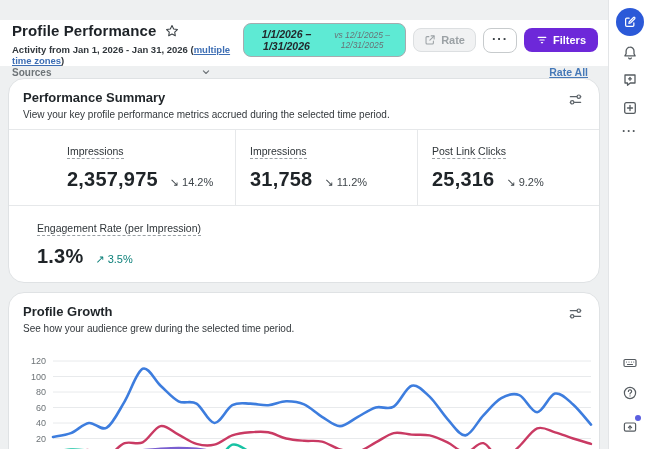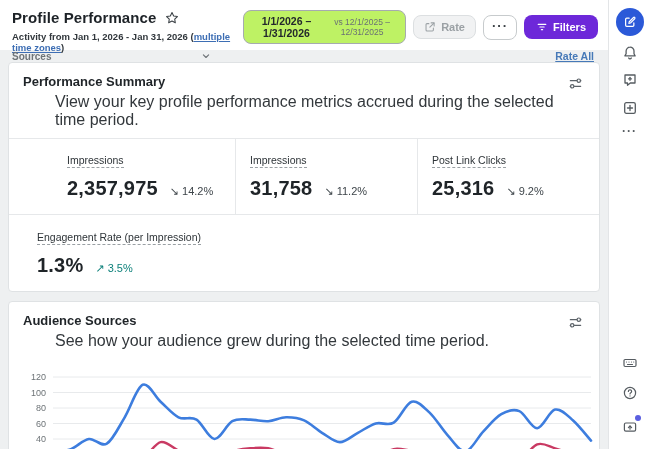--- a/index.html
+++ b/index.html
@@ -2,47 +2,47 @@
 <html><head>
 <meta charset="utf-8">
 <style>
   * { margin:0; padding:0; box-sizing:border-box; }
   html,body { width:650px; height:449px; overflow:hidden; }
   body { font-family:"Liberation Sans", sans-serif; background:#eef0f1; color:#23282c; }
   .page { display:flex; width:650px; height:449px; }
   .content { width:608px; display:flex; flex-direction:column; }
 
   
-  .topbar { background:#fff; height:50px; padding:9px 10px 0 12px; display:flex; justify-content:space-between; align-items:flex-start; }
+  .topbar { background:#fff; height:50px; padding:2px 10px 0 12px; display:flex; justify-content:space-between; align-items:flex-start;margin-top:20px; }
   .title-row { display:flex; align-items:center; gap:9px; }
   .page-title { font-size:15px; font-weight:700; color:#1d2227; letter-spacing:.1px; }
   .subtitle { margin-top:5px; font-size:9.5px; font-weight:700; color:#31373c; }
   .subtitle a { color:#3d6eb4; text-decoration:underline; cursor:pointer; }
   .controls { display:flex; gap:7px; align-items:center; margin-top:1px; }
   .btn { display:flex; align-items:center; gap:5px; border-radius:8px; font-family:inherit; font-size:11px; font-weight:700; cursor:pointer; }
-  .date-btn { border:1.5px solid #a6abaf; background:#bef264; padding:4px 9px; font-size:10.5px; color:#23282c; }
+  .date-btn { border:1.5px solid #a6abaf; background:#5eead4; padding:4px 9px; font-size:10.5px; color:#23282c;font-style:italic; }
   .date-compare { font-size:8.5px; font-weight:400; color:#6a7075; margin-left:3px; }
   .share-btn { border:1px solid #dcdfe1; background:#f1f2f3; color:#9ba1a5; padding:5px 10px; }
   .more-btn { border:1px solid #c7cbcd; background:#fff; color:#3a4045; padding:2px 8px 6px; font-size:13px; letter-spacing:1px; }
   .filters-btn { border:none; background:#6d28d9; color:#fff; padding:6px 12px;text-align:right; }
 
   
-  .sources-bar { height:35px; padding:0 14px 0 12px; display:flex; align-items:flex-start; }
+  .sources-bar { height:35px; padding:0 20px 0 12px; display:flex; align-items:flex-start; }
   .sources-group { display:flex; align-items:center; width:200px; cursor:pointer; }
   .sources-text { flex:1; }
   .sources-label { font-size:10px; font-weight:700; color:#6e7478; }
   .sources-viewing { font-size:9.5px; color:#8d9397; margin-top:2px; }
   .clear-all { margin-left:auto; font-size:10.5px; font-weight:700; color:#4679b8; text-decoration:underline; cursor:pointer; }
 
   
   .cards { padding:0 8px; display:flex; flex-direction:column; gap:9px; }
-  .card { background:#fff; border:1px solid #dfe2e4; border-radius:4px; overflow:hidden; }
+  .card { background:#fff; border:1px solid #dfe2e4; border-radius:16px; overflow:hidden; }
   .card-head { padding:11px 14px 9px; display:flex; justify-content:space-between; align-items:flex-start; }
   .card-title { font-size:13px; font-weight:700; color:#1f2428; }
-  .card-desc { font-size:16px; color:#33383c; margin-top:4px;margin-left:32px; }
+  .card-desc { font-size:10px; color:#33383c; margin-top:4px; }
   .card-gear { cursor:pointer; padding:2px; }
 
   .metrics-row { display:grid; grid-template-columns:1fr 1fr 1fr; border-top:1px solid #e6e8ea;padding-left:44px; }
   .metric-cell { padding:11px 14px 14px; }
   .metric-cell + .metric-cell { border-left:1px solid #e6e8ea; }
   .metric-label { display:inline-block; font-size:10.5px; color:#2e3438; border-bottom:1px dashed #9aa0a4; padding-bottom:1px; cursor:pointer; }
   .metric-value-row { margin-top:9px; display:flex; align-items:baseline; gap:12px; }
   .metric-value { font-size:20px; font-weight:700; color:#1f2428; letter-spacing:.2px; }
   .delta { font-size:11px; color:#3e454a; }
   .delta .arrow { font-size:11px; }
@@ -168,21 +168,21 @@
           <div class="metric-value-row">
             <span class="metric-value">1.3%</span>
             <span class="delta delta-up"><span class="arrow">↗</span> <span>3.5%</span></span>
           </div>
         </div>
       </section>
 
       <section class="card">
         <div class="card-head">
           <div>
-            <div class="card-title">Audience Sources</div>
+            <div class="card-title">Profile Growth</div>
             <div class="card-desc">See how your audience grew during the selected time period.</div>
           </div>
           <span class="card-gear icon">
             <svg width="15" height="15" viewBox="0 0 16 16" fill="none" stroke="#5b6268" stroke-width="1.3" stroke-linecap="round">
                 <path d="M2.5 5h7"></path>
                 <circle cx="11.5" cy="5" r="1.8" fill="#fff"></circle>
                 <path d="M13.3 5h.4"></path>
                 <path d="M6.5 11h7"></path>
                 <circle cx="4.5" cy="11" r="1.8" fill="#fff"></circle>
                 <path d="M2.3 11h.4"></path>

